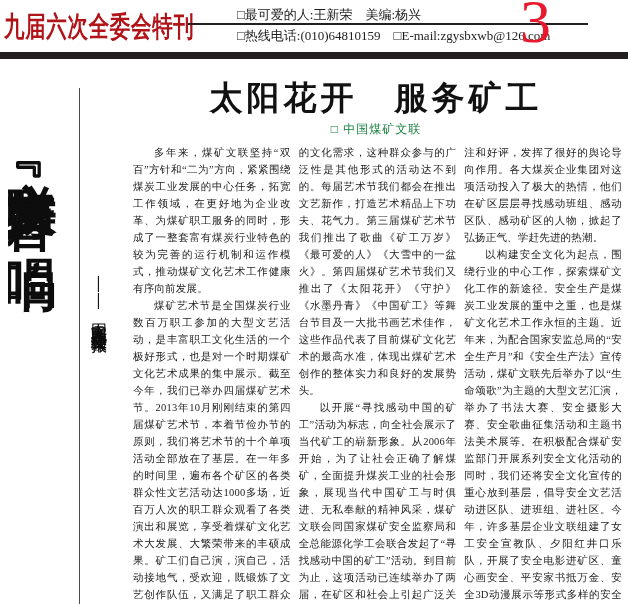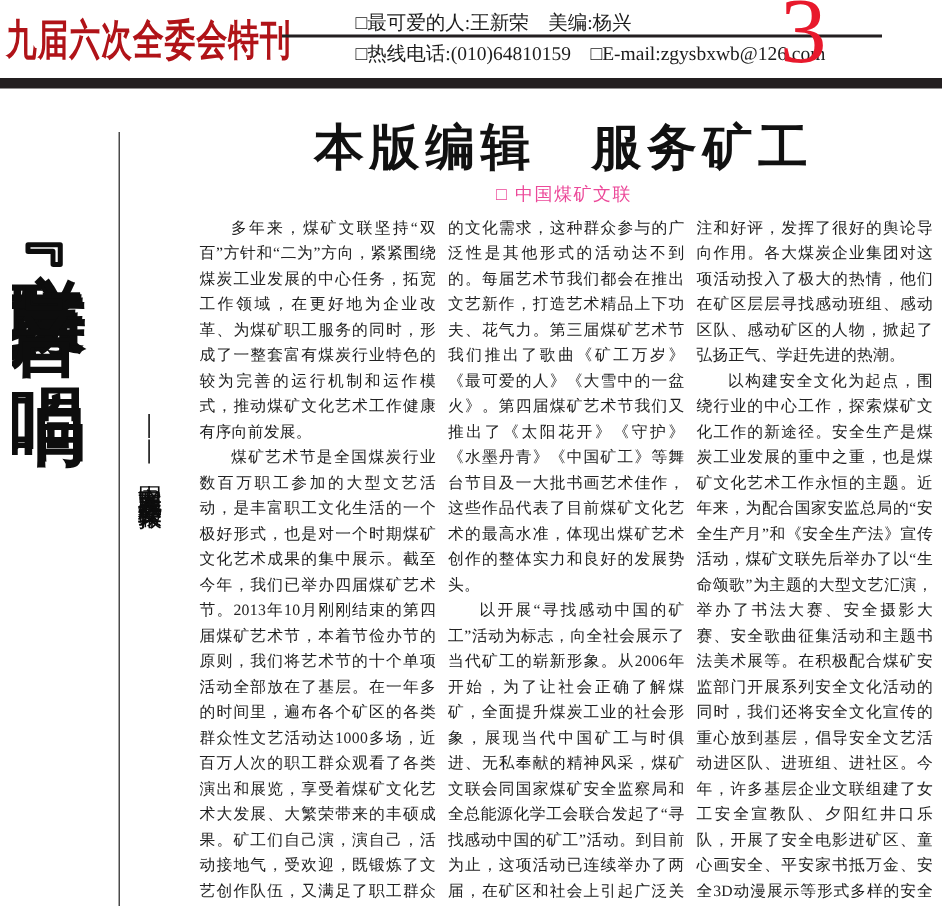--- a/index.html
+++ b/index.html
@@ -26,21 +26,21 @@
   .black-bar { position:absolute; top:52px; left:0; width:628px; height:7px; }
 
   
   .article-title {
     position:absolute; left:130px; top:76px; width:492px; text-align:center;
     font-size:33px; font-weight:bold; letter-spacing:4px; color:#111;
     font-family:"Liberation Sans","DejaVu Sans",sans-serif; white-space:nowrap;
   }
   .article-byline {
     position:absolute; left:130px; top:121px; width:492px; text-align:center;
-    font-size:12px; color:#ec4899; letter-spacing:1px;
+    font-size:12px; color:#15803d; letter-spacing:1px;
     font-family:"Liberation Sans","DejaVu Sans",sans-serif;
   }
 
   
   .article-columns {
     position:absolute; left:133px; top:144px; width:489px; height:462px;
     column-count:3; column-gap:8px; column-fill:auto; overflow:hidden;
     font-size:10.5px; line-height:17px; text-align:justify; color:#222;
     letter-spacing:0.2px;
   }
@@ -71,21 +71,21 @@
     <div class="header-info-line2">□热线电话:(010)64810159　□E-mail:zgysbxwb@126.com</div>
     <div class="page-number" style="color: rgb(232, 25, 44);">3</div>
   </div>
 
   <div class="black-bar" style="background: rgb(35, 31, 32);"></div>
 
   <div class="sidebar-headline">文联『好声音』　唱响</div>
   <div class="sidebar-divider"></div>
   <div class="sidebar-subtitle">——中国文联九届六次全委会文联工作报</div>
 
-  <div class="article-title">本版编辑　服务矿工</div>
+  <div class="article-title">太阳花开　服务矿工</div>
   <div class="article-byline">□ 中国煤矿文联</div>
 
   <div class="article-columns">
       <p>多年来，煤矿文联坚持“双百”方针和“二为”方向，紧紧围绕煤炭工业发展的中心任务，拓宽工作领域，在更好地为企业改革、为煤矿职工服务的同时，形成了一整套富有煤炭行业特色的较为完善的运行机制和运作模式，推动煤矿文化艺术工作健康有序向前发展。</p>
       <p>煤矿艺术节是全国煤炭行业数百万职工参加的大型文艺活动，是丰富职工文化生活的一个极好形式，也是对一个时期煤矿文化艺术成果的集中展示。截至今年，我们已举办四届煤矿艺术节。2013年10月刚刚结束的第四届煤矿艺术节，本着节俭办节的原则，我们将艺术节的十个单项活动全部放在了基层。在一年多的时间里，遍布各个矿区的各类群众性文艺活动达1000多场，近百万人次的职工群众观看了各类演出和展览，享受着煤矿文化艺术大发展、大繁荣带来的丰硕成果。矿工们自己演，演自己，活动接地气，受欢迎，既锻炼了文艺创作队伍，又满足了职工群众的文化需求，这种群众参与的广泛性是其他形式的活动达不到的。每届艺术节我们都会在推出文艺新作，打造艺术精品上下功夫、花气力。第三届煤矿艺术节我们推出了歌曲《矿工万岁》《最可爱的人》《大雪中的一盆火》。第四届煤矿艺术节我们又推出了《太阳花开》《守护》《水墨丹青》《中国矿工》等舞台节目及一大批书画艺术佳作，这些作品代表了目前煤矿文化艺术的最高水准，体现出煤矿艺术创作的整体实力和良好的发展势头。</p>
       <p>以开展“寻找感动中国的矿工”活动为标志，向全社会展示了当代矿工的崭新形象。从2006年开始，为了让社会正确了解煤矿，全面提升煤炭工业的社会形象，展现当代中国矿工与时俱进、无私奉献的精神风采，煤矿文联会同国家煤矿安全监察局和全总能源化学工会联合发起了“寻找感动中国的矿工”活动。到目前为止，这项活动已连续举办了两届，在矿区和社会上引起广泛关注和好评，发挥了很好的舆论导向作用。各大煤炭企业集团对这项活动投入了极大的热情，他们在矿区层层寻找感动班组、感动区队、感动矿区的人物，掀起了弘扬正气、学赶先进的热潮。</p>
       <p>以构建安全文化为起点，围绕行业的中心工作，探索煤矿文化工作的新途径。安全生产是煤炭工业发展的重中之重，也是煤矿文化艺术工作永恒的主题。近年来，为配合国家安监总局的“安全生产月”和《安全生产法》宣传活动，煤矿文联先后举办了以“生命颂歌”为主题的大型文艺汇演，举办了书法大赛、安全摄影大赛、安全歌曲征集活动和主题书法美术展等。在积极配合煤矿安监部门开展系列安全文化活动的同时，我们还将安全文化宣传的重心放到基层，倡导安全文艺活动进区队、进班组、进社区。今年，许多基层企业文联组建了女工安全宣教队、夕阳红井口乐队，开展了安全电影进矿区、童心画安全、平安家书抵万金、安全3D动漫展示等形式多样的安全文艺宣传活动，深受职工的欢迎和喜爱。</p>
     </div>
 
 </div>

